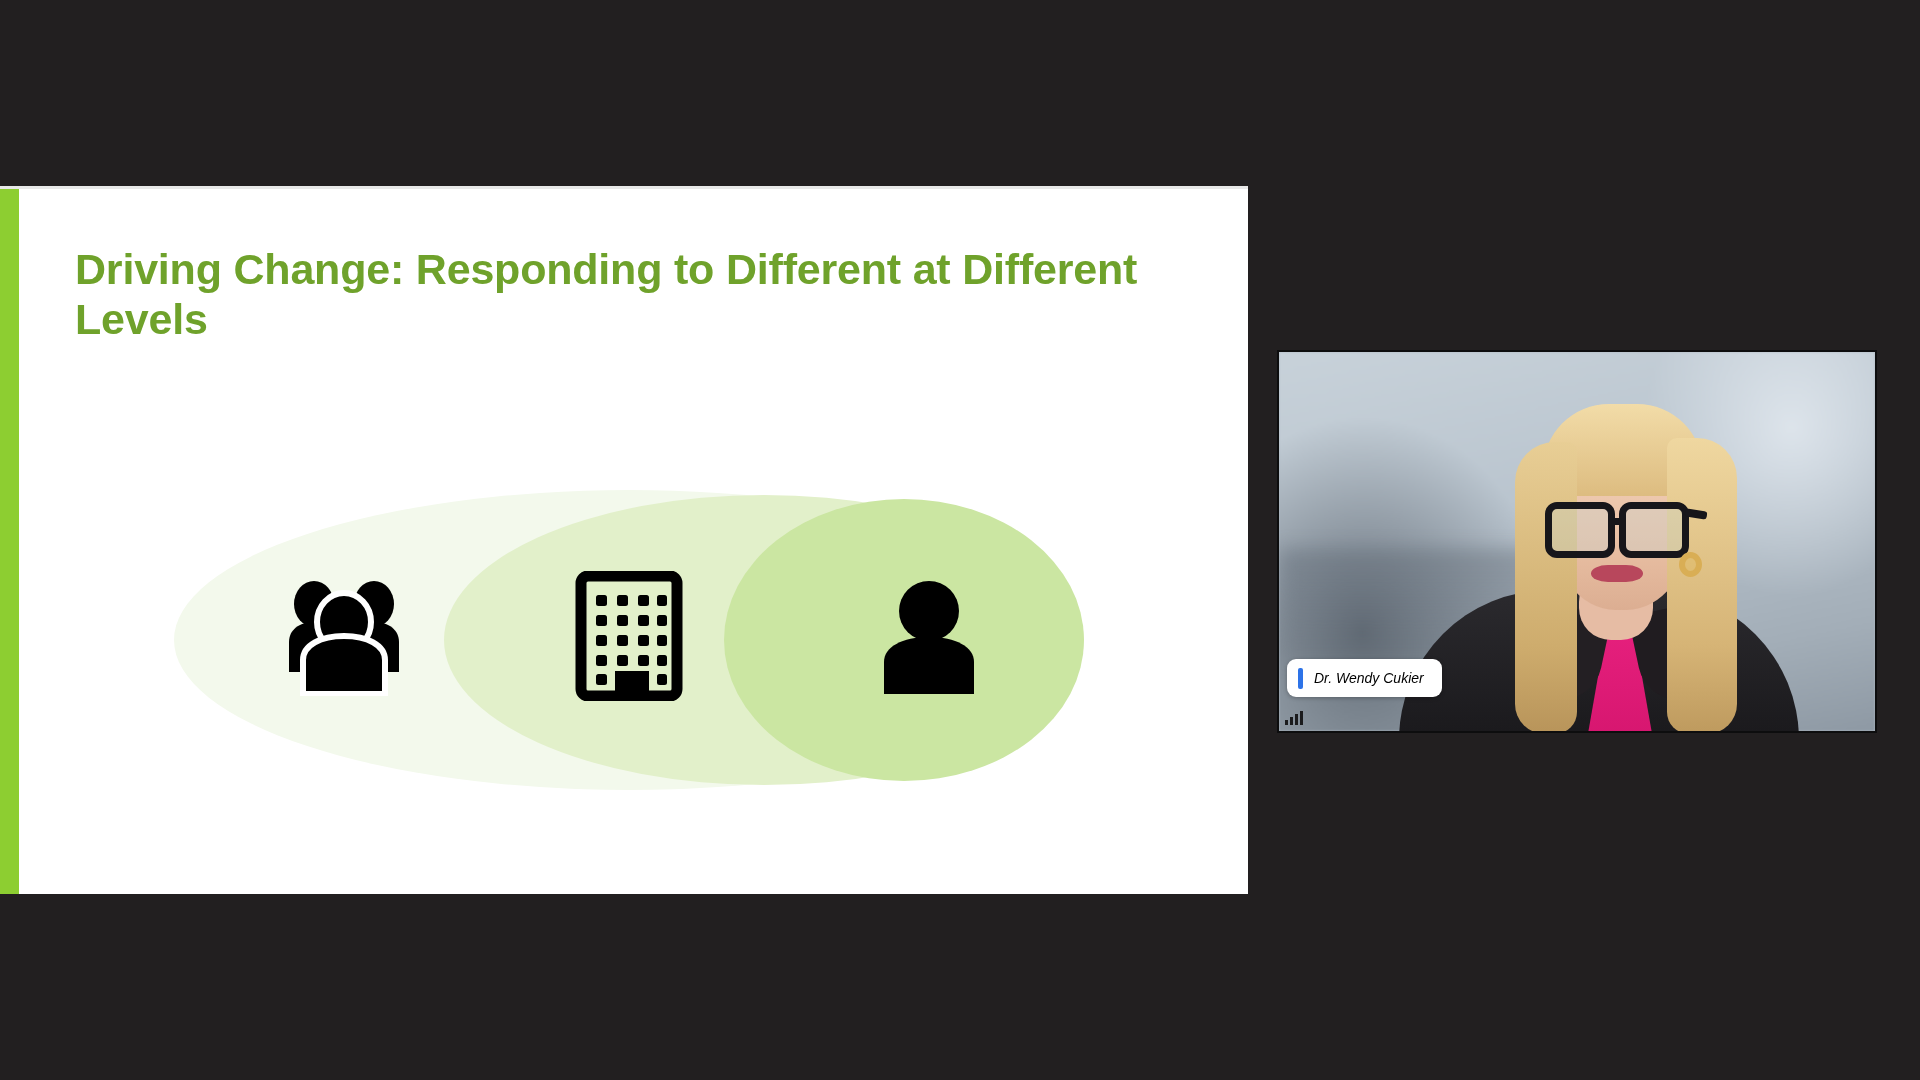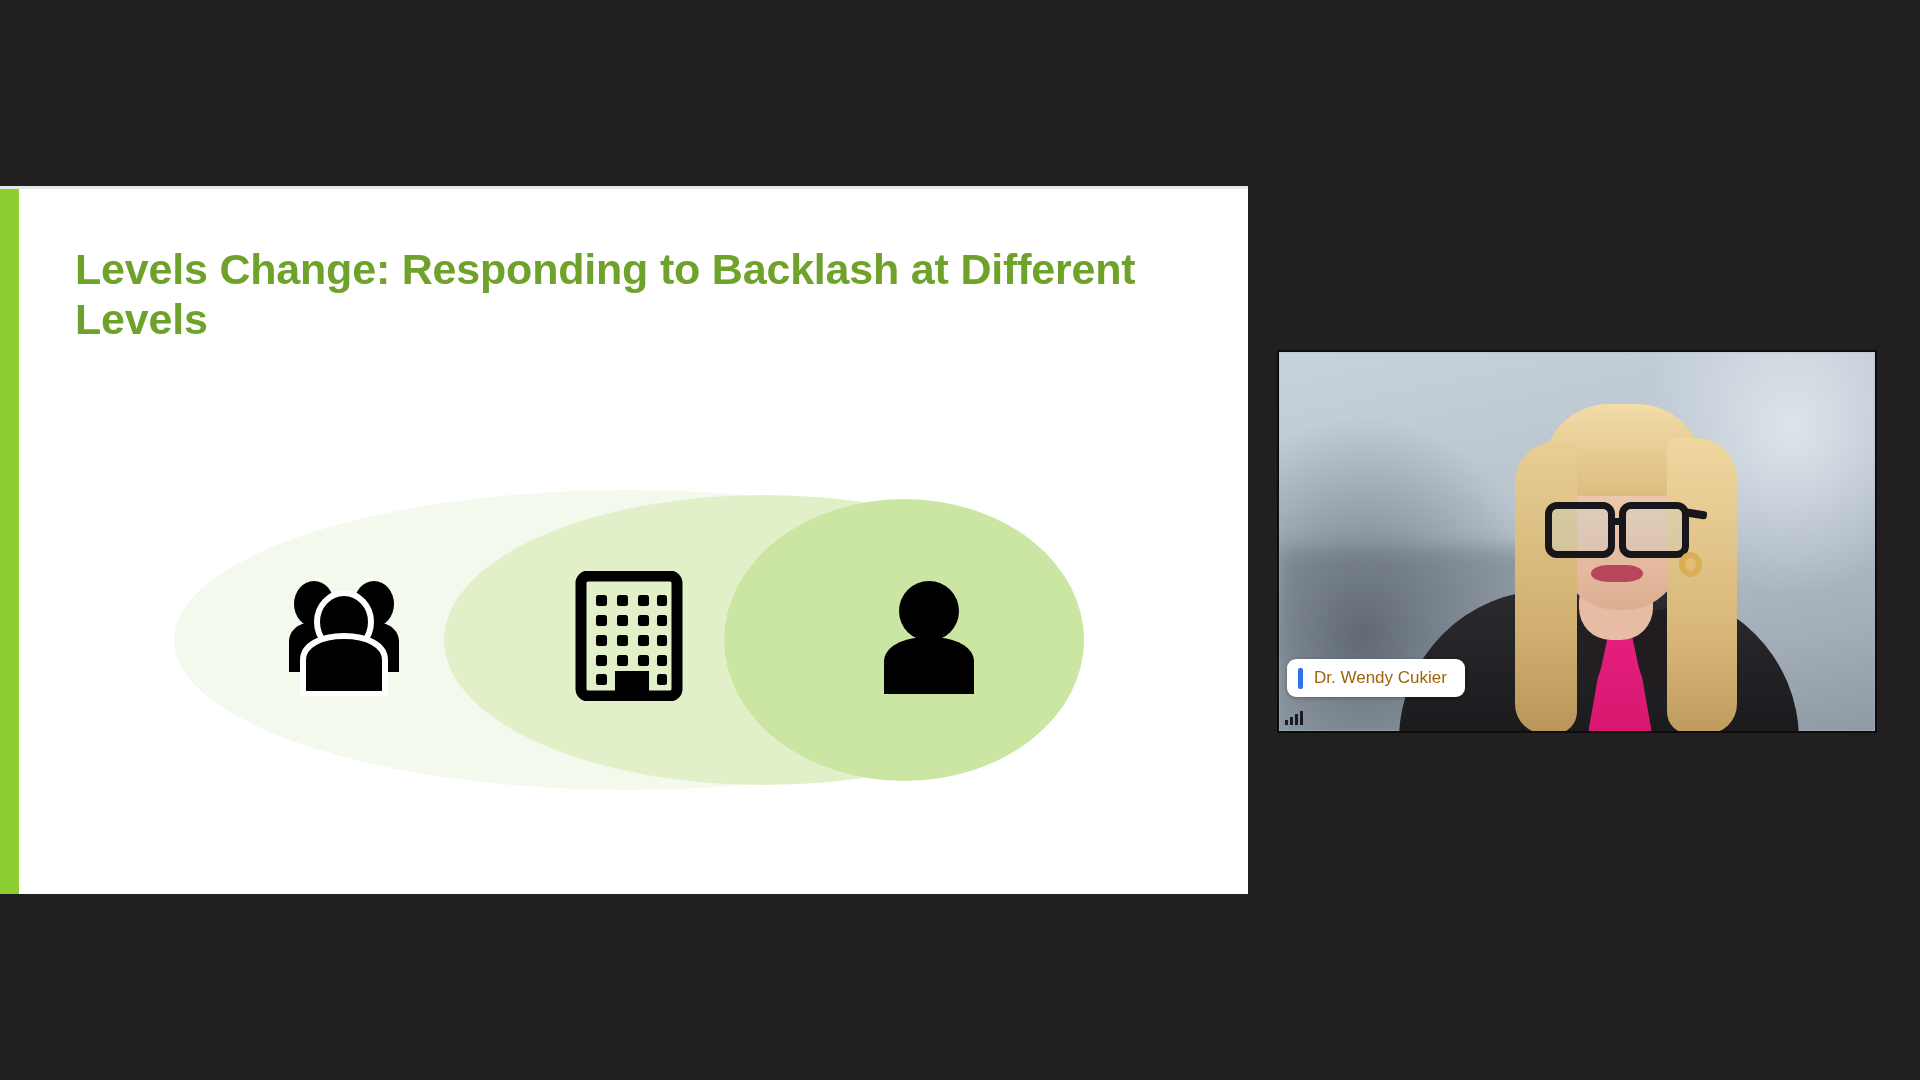--- a/index.html
+++ b/index.html
@@ -198,23 +198,24 @@
     background:#FFFFFF;
     border-radius:9px;
     box-shadow:0 1px 4px rgba(0,0,0,0.28);
   }
   #badge-bar{
     width:5px; height:21px;
     background:#2D73E8; border-radius:2px;
     margin-right:11px;
   }
   #badge-name{
-    color:#a16207;
-    font-size:17px;
+    color:#000000;
+    font-size:14px;
     white-space:nowrap;
+    font-style:italic;
   }
   #signal-icon{
     position:absolute; left:6px; bottom:6px;
     display:flex; align-items:flex-end; gap:2px; height:15px;
   }
   #signal-icon i{ display:block; width:3px; background:#1B1B1D; }
   #signal-icon i:nth-child(1){ height:5px; }
   #signal-icon i:nth-child(2){ height:8px; }
   #signal-icon i:nth-child(3){ height:11px; }
   #signal-icon i:nth-child(4){ height:14px; }
@@ -222,21 +223,21 @@
 </head>
 <body>
 
 <div id="stage">
 
   <div id="slide">
 
     <div id="slide-topline"></div>
     <div id="accent-bar"></div>
 
-    <div id="title">Levels Change: Responding to Backlash at Different Levels</div>
+    <div id="title">Driving Change: Responding to Different at Different Levels</div>
 
     <div id="diagram">
 
       <div class="ellipse" id="ellipse-societal"></div>
       <div class="ellipse" id="ellipse-organizational"></div>
       <div class="ellipse" id="ellipse-individual"></div>
 
       <div class="icon-slot" id="icon-societal">
         <svg viewBox="0 0 130 120" width="130" height="120" aria-hidden="true">
           <g fill="#000000">

